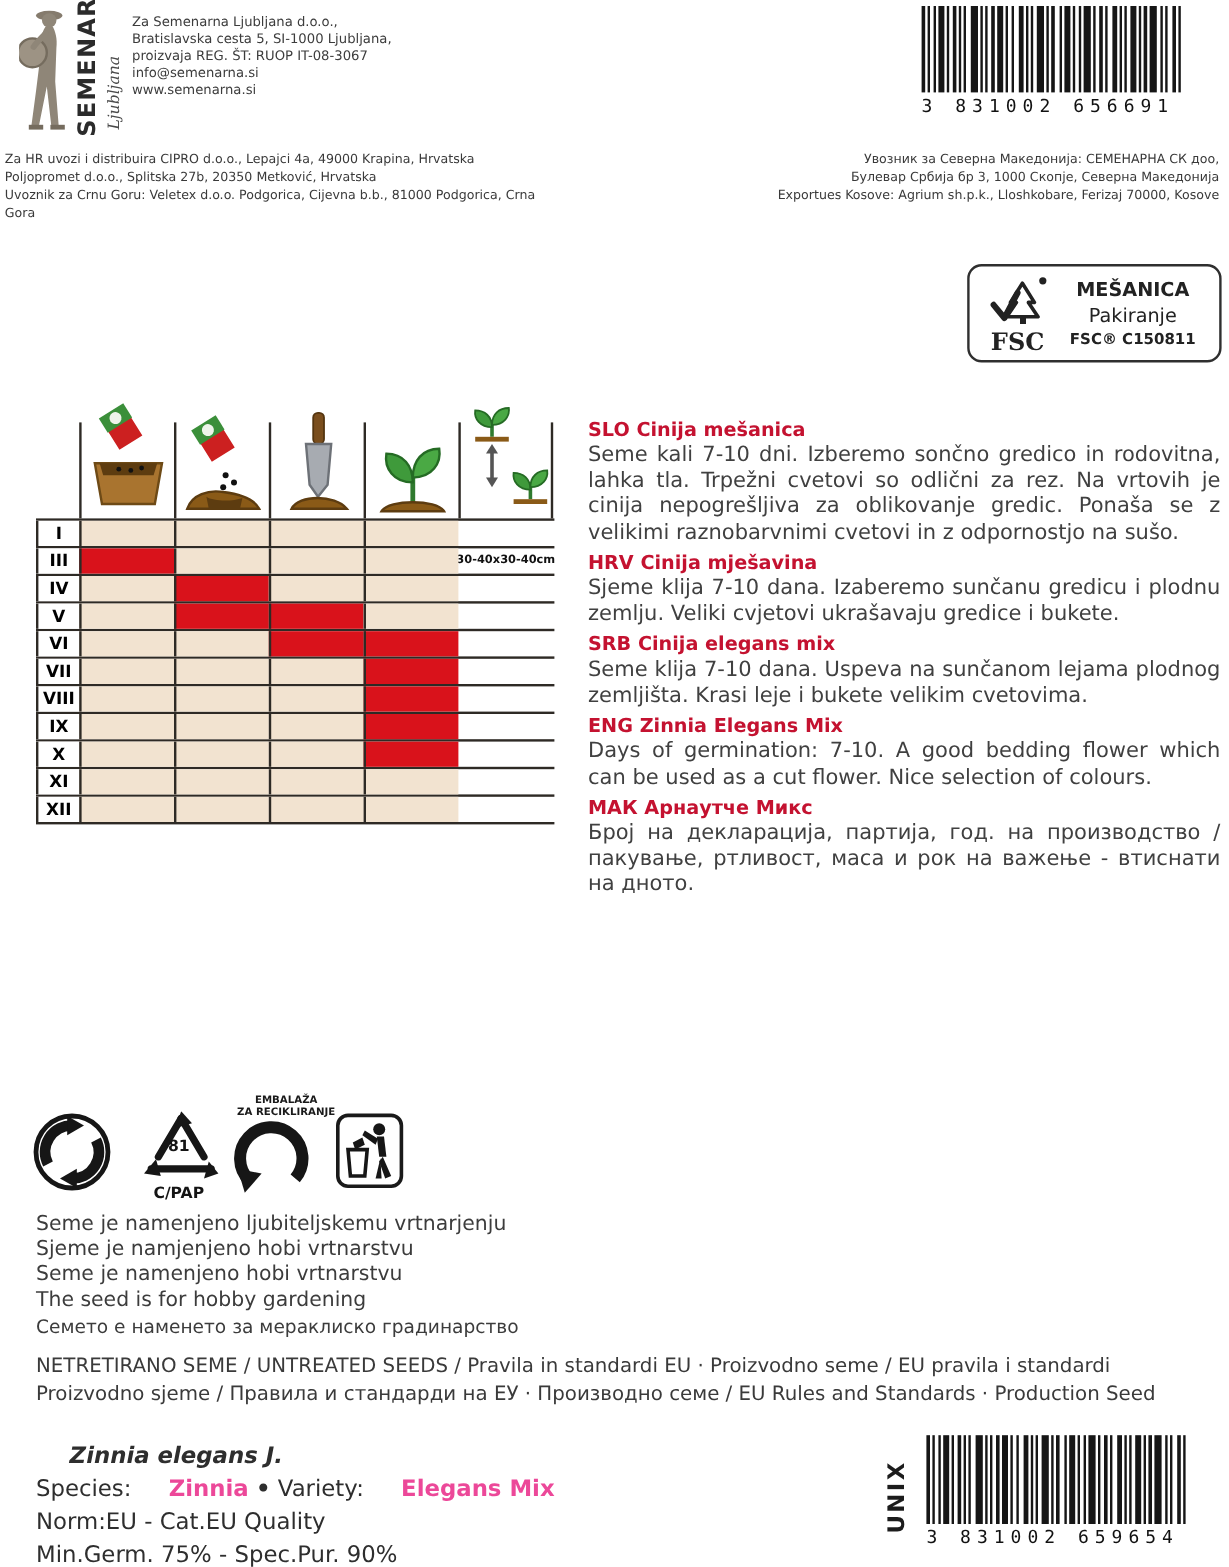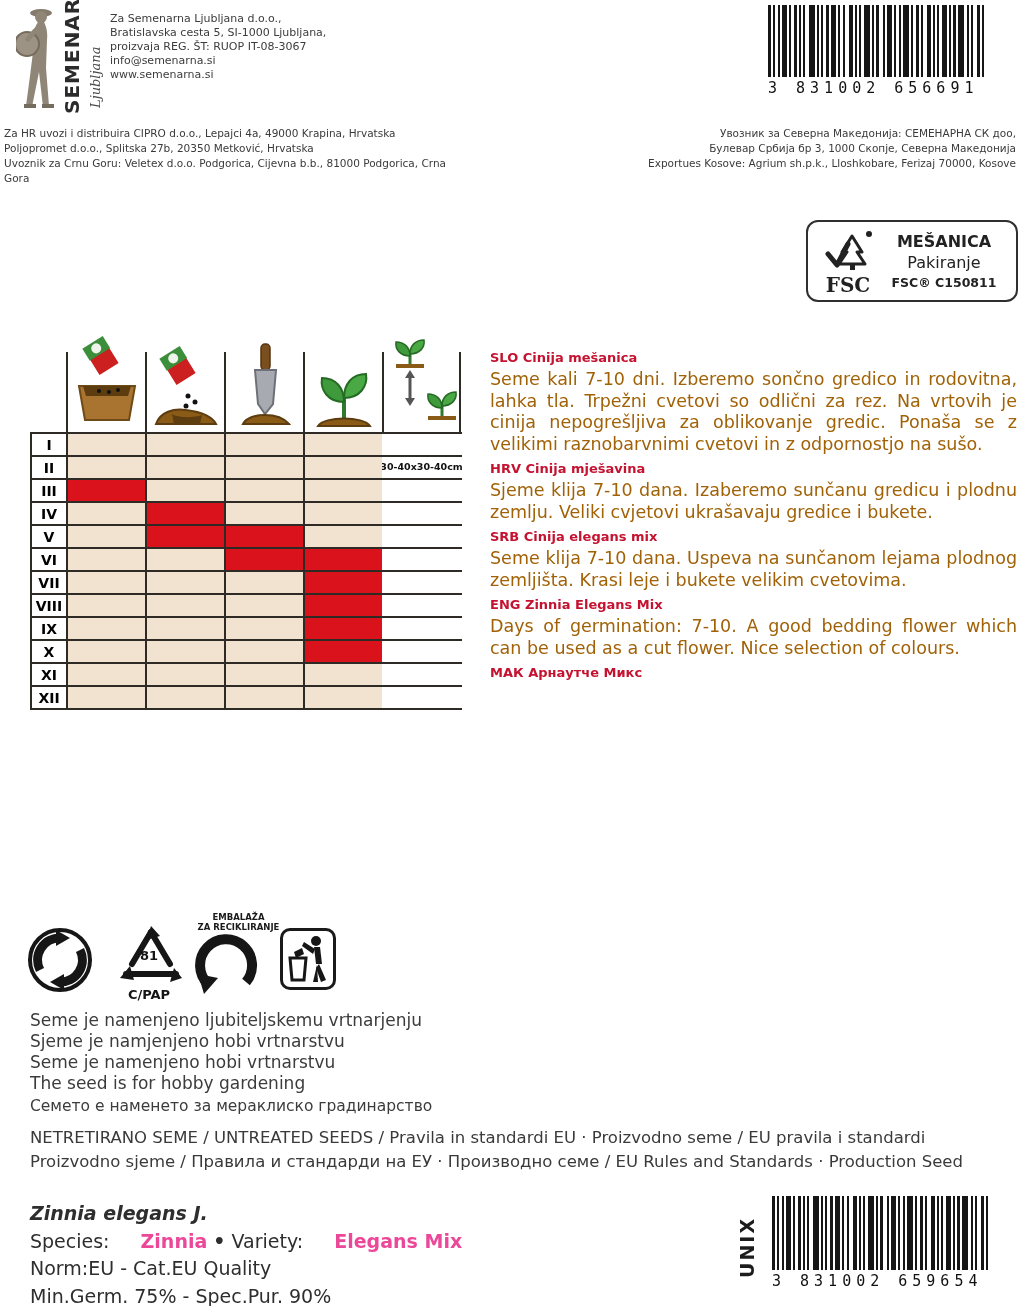--- a/index.html
+++ b/index.html
@@ -63,22 +63,22 @@
     display:flex; align-items:center; justify-content:center;
     font-weight:bold; font-size:14px; color:#000; }
   .cal-cell { width:79px; border-left:2px solid #2e2a25; background:#f2e3d0;
     display:flex; align-items:center; justify-content:center; }
   .cal-cell:last-child { border-right:2px solid #2e2a25;margin-top:32px; }
   .cal-cell.red { background:#d9121b; }
   .cal-cell .spacing-text { font-size:9.5px; font-weight:bold; color:#111; white-space:nowrap; }
 
   
   #descriptions { position:absolute; left:490px; top:344px; width:527px; }
-  .desc-head { color:#c41230; font-weight:bold; font-size:13px; line-height:22px; margin-top:3px; }
-  .desc-body { font-size:17.5px; line-height:21.5px; color:#a16207; text-align:justify; }
+  .desc-head { color:#c41230; font-weight:bold; font-size:16px; line-height:22px; margin-top:3px; }
+  .desc-body { font-size:17.5px; line-height:21.5px; color:#404040; text-align:justify; }
 
   
   #recycle-row { position:absolute; left:26px; top:912px; width:300px; height:92px; }
   .ricon { position:absolute; }
   #embalaza-caption { position:absolute; left:160px; top:0px; width:105px; text-align:center;
     font-size:8.5px; font-weight:bold; line-height:10px; color:#1a1a1a; }
   #cpap-label { position:absolute; left:84px; top:75px; width:78px; text-align:center;
     font-weight:bold; font-size:13px; color:#141414; }
   #cpap-num { position:absolute; left:84px; top:36px; width:78px; text-align:center;
     font-weight:bold; font-size:13px; color:#141414; }
@@ -88,21 +88,21 @@
   
   #purpose { position:absolute; left:30px; top:1010px; width:560px;
     font-size:17px; line-height:21px; color:#3c3c3c; }
   #purpose .cyr { font-size:15.5px; margin-top:2px; }
   #standards { position:absolute; left:30px; top:1126px; width:964px;
     font-size:16.5px; line-height:24px; color:#3a3a3a; }
 
   
   #product { position:absolute; left:30px; top:1200px; width:560px;
     font-size:19px; line-height:27.5px; color:#2e2e2e; }
-  #product .latin { font-style:italic; font-weight:bold; }
+  #product .latin { font-style:italic; font-weight:bold;margin-left:28px; }
   #product b { color:#ec4899;margin-left:25px; }
 
   .sep { font-weight:bold; }
 </style>
 </head>
 <body>
 
 <div id="canvas">
 
   <svg id="logo-figure" width="46" height="108" viewBox="0 0 46 108">
@@ -264,28 +264,20 @@
           <div class="cal-label">I</div>
           <div class="cal-cell"></div>
           <div class="cal-cell"></div>
           <div class="cal-cell"></div>
           <div class="cal-cell"></div>
           <div class="cal-cell">
             <span class="spacing-text">30-40x30-40cm</span>
           </div>
         </div>
         <div class="cal-row">
-          <div class="cal-label">II</div>
-          <div class="cal-cell"></div>
-          <div class="cal-cell"></div>
-          <div class="cal-cell"></div>
-          <div class="cal-cell"></div>
-          <div class="cal-cell"></div>
-        </div>
-        <div class="cal-row">
           <div class="cal-label">III</div>
           <div class="cal-cell red"></div>
           <div class="cal-cell"></div>
           <div class="cal-cell"></div>
           <div class="cal-cell"></div>
           <div class="cal-cell"></div>
         </div>
         <div class="cal-row">
           <div class="cal-label">IV</div>
           <div class="cal-cell"></div>
@@ -364,20 +356,21 @@
   <div id="descriptions">
     <div class="desc-head"><span>SLO</span> <span>Cinija mešanica</span></div>
     <div class="desc-body">Seme kali 7-10 dni. Izberemo sončno gredico in rodovitna, lahka tla. Trpežni cvetovi so odlični za rez. Na vrtovih je cinija nepogrešljiva za oblikovanje gredic. Ponaša se z velikimi raznobarvnimi cvetovi in z odpornostjo na sušo.</div>
     <div class="desc-head"><span>HRV</span> <span>Cinija mješavina</span></div>
     <div class="desc-body">Sjeme klija 7-10 dana. Izaberemo sunčanu gredicu i plodnu zemlju. Veliki cvjetovi ukrašavaju gredice i bukete.</div>
     <div class="desc-head"><span>SRB</span> <span>Cinija elegans mix</span></div>
     <div class="desc-body">Seme klija 7-10 dana. Uspeva na sunčanom lejama plodnog zemljišta. Krasi leje i bukete velikim cvetovima.</div>
     <div class="desc-head"><span>ENG</span> <span>Zinnia Elegans Mix</span></div>
     <div class="desc-body">Days of germination: 7-10. A good bedding flower which can be used as a cut flower. Nice selection of colours.</div>
     <div class="desc-head"><span>МАК</span> <span>Арнаутче Микс</span></div>
+    <div class="desc-body">Број на декларација, партија, год. на производство / пакување, ртливост, маса и рок на важење - втиснати на дното.</div>
   </div>
 
   <div id="recycle-row">
     <svg class="ricon" style="left:0; top:14px;" width="68" height="68" viewBox="0 0 68 68">
       <circle cx="34" cy="34" r="30" fill="none" stroke="#161616" stroke-width="4"></circle>
       <path d="M14,44 A22,22 0 0 1 34,12" stroke="#161616" stroke-width="9" fill="none"></path>
       <path d="M54,24 A22,22 0 0 1 34,56" stroke="#161616" stroke-width="9" fill="none"></path>
       <path d="M30,4 L44,12 L30,20 Z" fill="#161616"></path>
       <path d="M38,64 L24,56 L38,48 Z" fill="#161616"></path>
     </svg>

